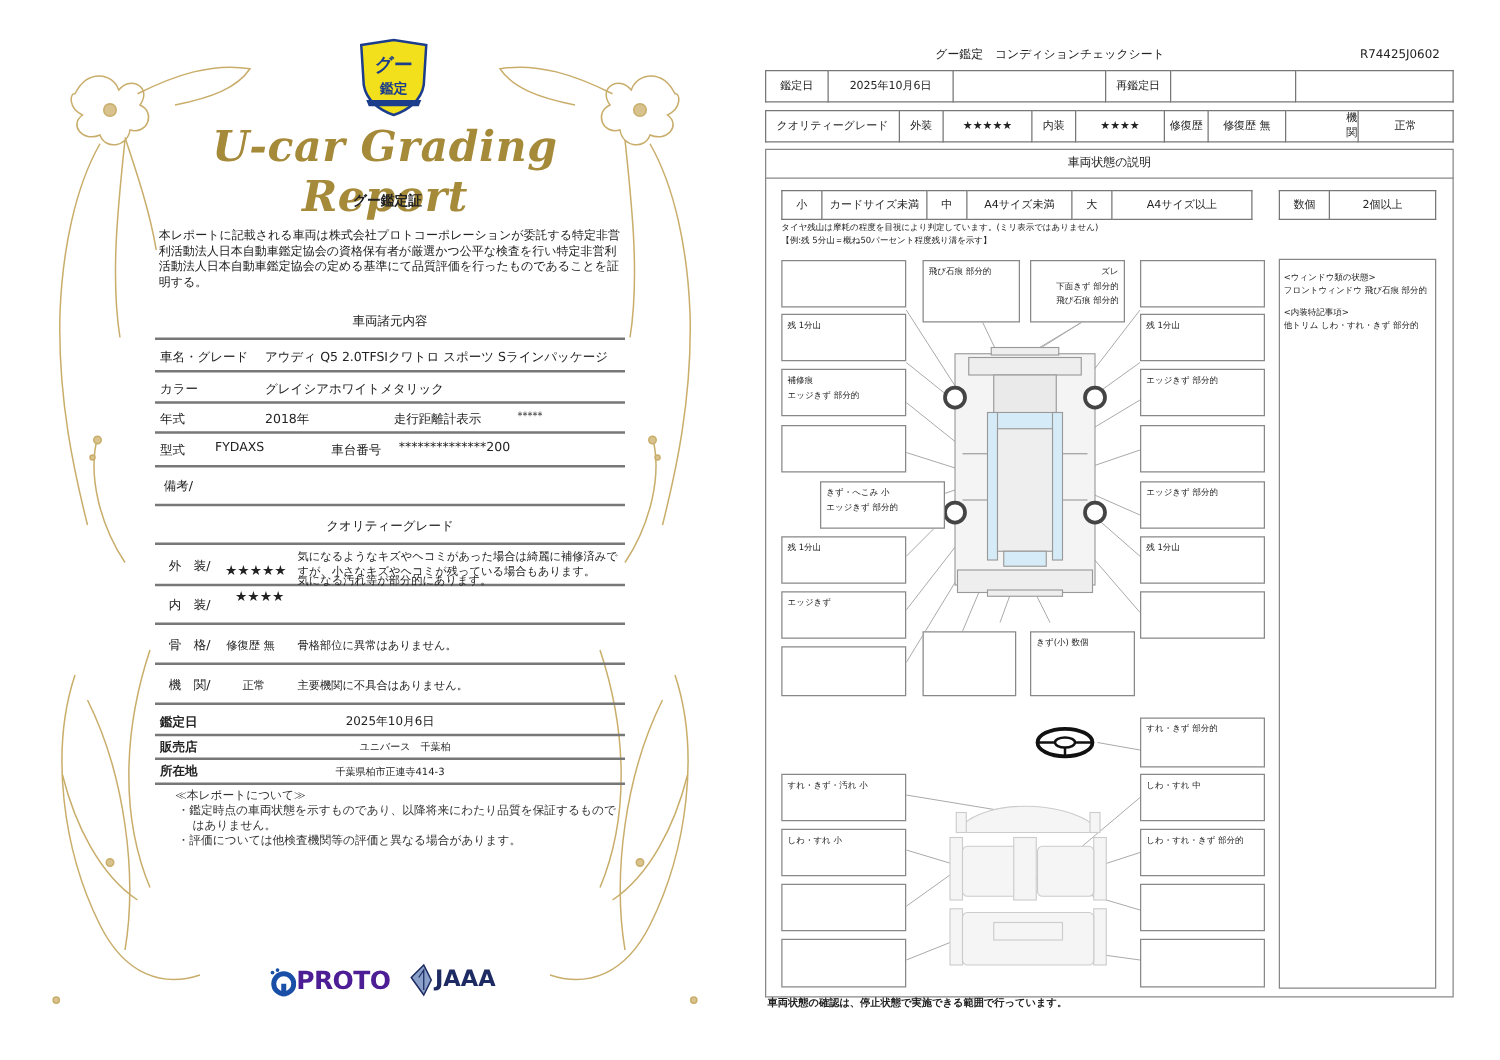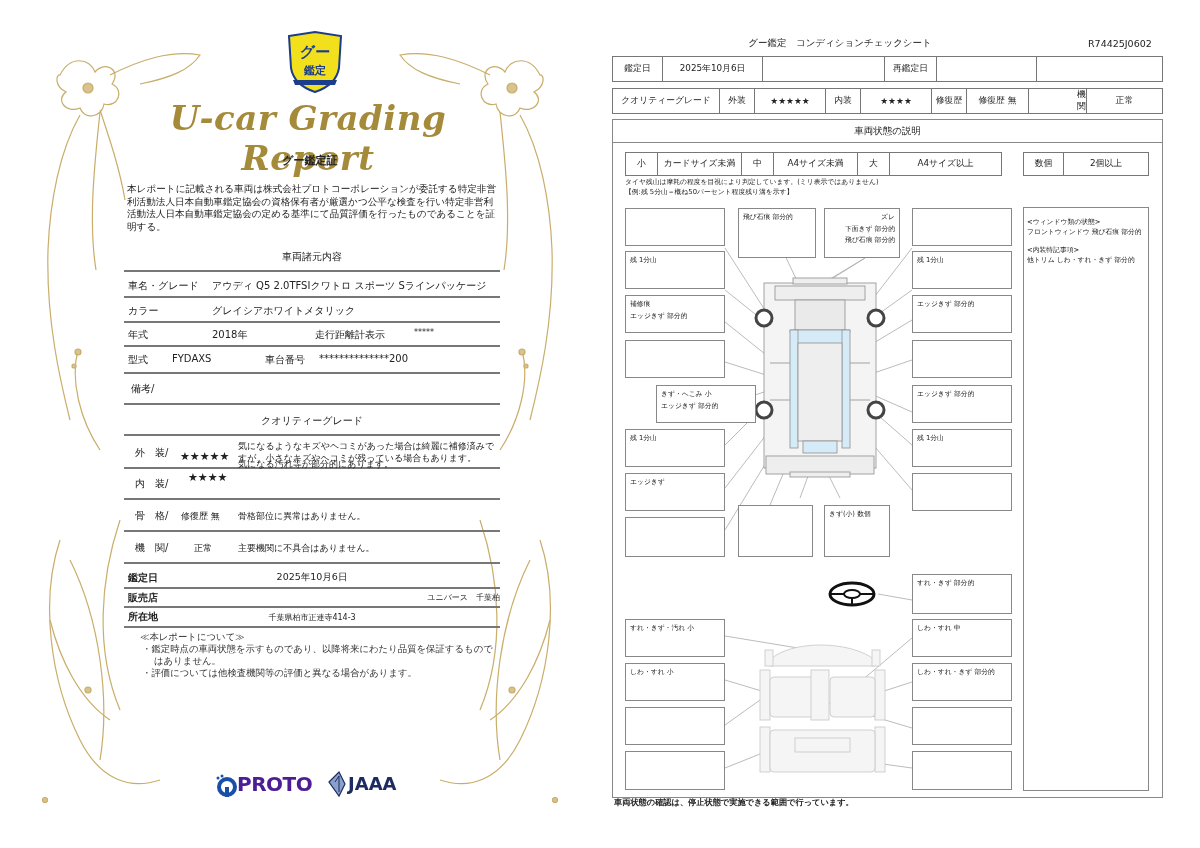--- a/index.html
+++ b/index.html
@@ -140,21 +140,21 @@
   <div class="hr" style="top:530px;"></div>
   <div class="row" style="top:541px; left:135px;">機　関/</div>
   <div class="row" style="top:542px; left:194px; font-size:9px;">正常</div>
   <div class="row" style="top:542px; left:238px; font-size:9px;">主要機関に不具合はありません。</div>
   <div class="hr" style="top:562px;"></div>
 
   <div class="row" style="top:571px; font-weight:bold;">鑑定日</div>
   <div class="row" style="top:571px; left:124px; width:376px; text-align:center; font-size:9.5px;">2025年10月6日</div>
   <div class="hr" style="top:587px;"></div>
   <div class="row" style="top:591px; font-weight:bold;">販売店</div>
-  <div class="row" style="top:592px; left:124px; width:376px; text-align:right; font-size:8px;">ユニバース　千葉柏</div>
+  <div class="row" style="top:592px; left:136px; width:376px; text-align:center; font-size:8px;">ユニバース　千葉柏</div>
   <div class="hr" style="top:606px;"></div>
   <div class="row" style="top:610px; font-weight:bold;">所在地</div>
   <div class="row" style="top:612px; left:124px; width:376px; text-align:center; font-size:8px;">千葉県柏市正連寺414-3</div>
   <div class="hr" style="top:626px;"></div>
 
   <div class="notes">
     <div>≪本レポートについて≫</div>
     <div class="n-item">・鑑定時点の車両状態を示すものであり、以降将来にわたり品質を保証するものではありません。</div>
     <div class="n-item">・評価については他検査機関等の評価と異なる場合があります。</div>
   </div>
@@ -342,21 +342,21 @@
 <div class="box" style="left:912px; top:385px; width:100px; height:38px;">エッジきず 部分的</div>
 
 <div class="box" style="left:625px; top:429px; width:100px; height:38px;">残 1分山</div>
 <div class="box" style="left:912px; top:429px; width:100px; height:38px;">残 1分山</div>
 
 <div class="box" style="left:625px; top:473px; width:100px; height:38px;">エッジきず</div>
 <div class="box" style="left:912px; top:473px; width:100px; height:38px;"></div>
 
 <div class="box" style="left:625px; top:517px; width:100px; height:40px;"></div>
 <div class="box" style="left:738px; top:505px; width:75px; height:52px;"></div>
-<div class="box" style="left:824px; top:505px; width:66px; height:52px;">きず(小) 数個</div>
+<div class="box" style="left:824px; top:505px; width:84px; height:52px;">きず(小) 数個</div>
 
 <div class="box" style="left:912px; top:574px; width:100px; height:40px;">すれ・きず 部分的</div>
 <div class="box" style="left:625px; top:619px; width:100px; height:38px;">すれ・きず・汚れ 小</div>
 <div class="box" style="left:912px; top:619px; width:100px; height:38px;">しわ・すれ 中</div>
 <div class="box" style="left:625px; top:663px; width:100px; height:38px;">しわ・すれ 小</div>
 <div class="box" style="left:912px; top:663px; width:100px; height:38px;">しわ・すれ・きず 部分的</div>
 <div class="box" style="left:625px; top:707px; width:100px; height:38px;"></div>
 <div class="box" style="left:912px; top:707px; width:100px; height:38px;"></div>
 <div class="box" style="left:625px; top:751px; width:100px; height:39px;"></div>
 <div class="box" style="left:912px; top:751px; width:100px; height:39px;"></div>

